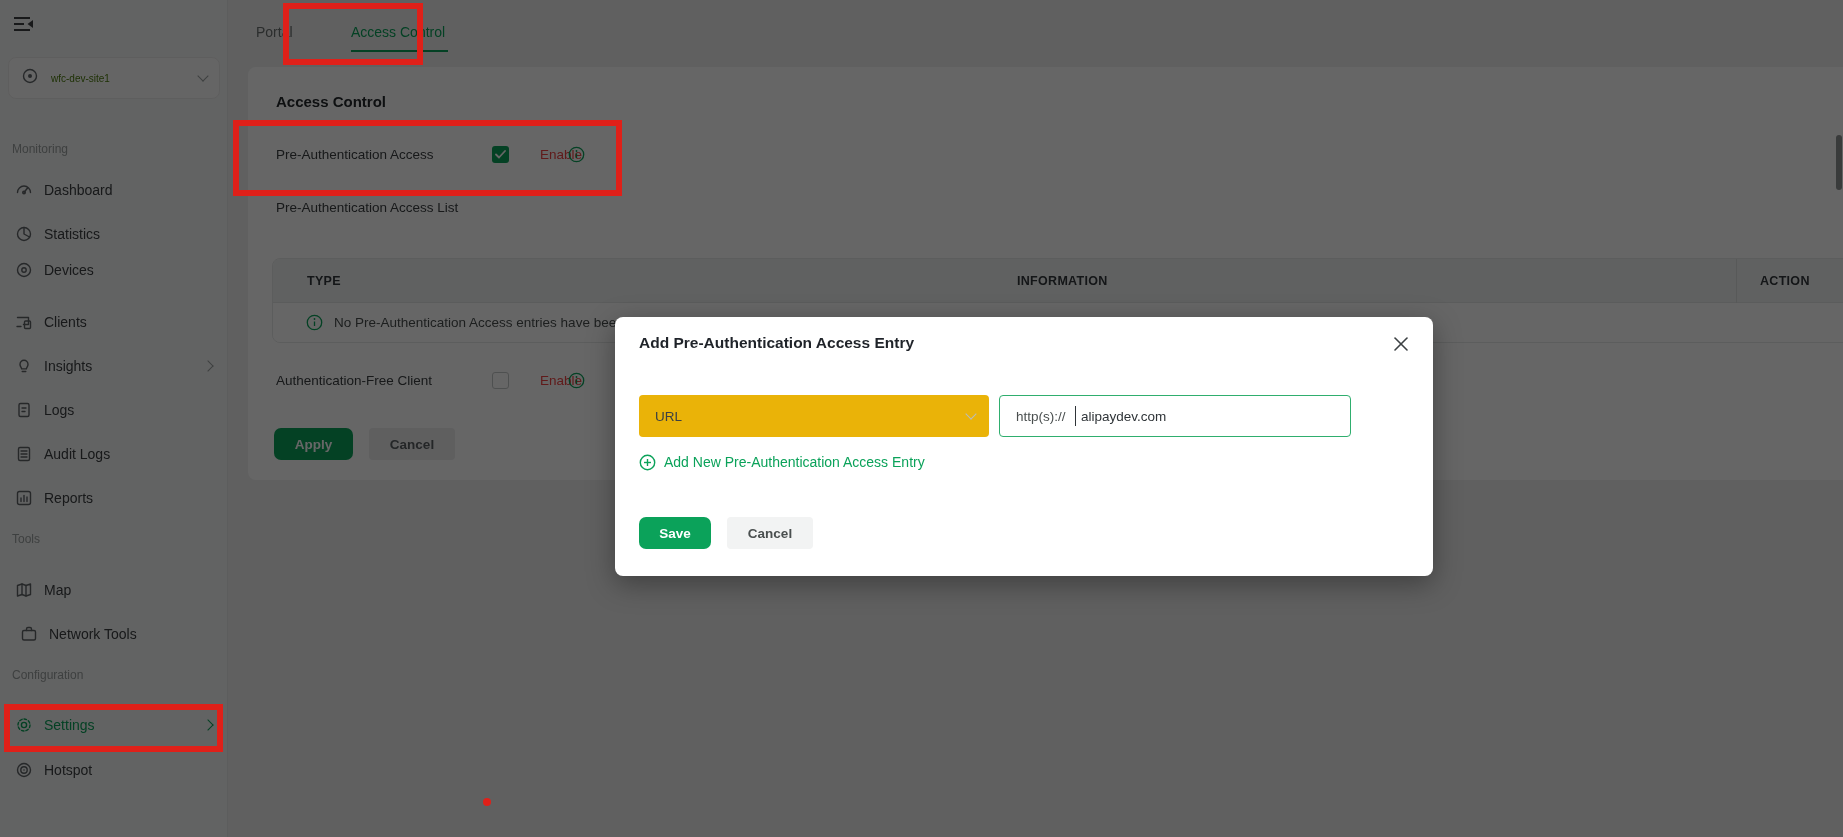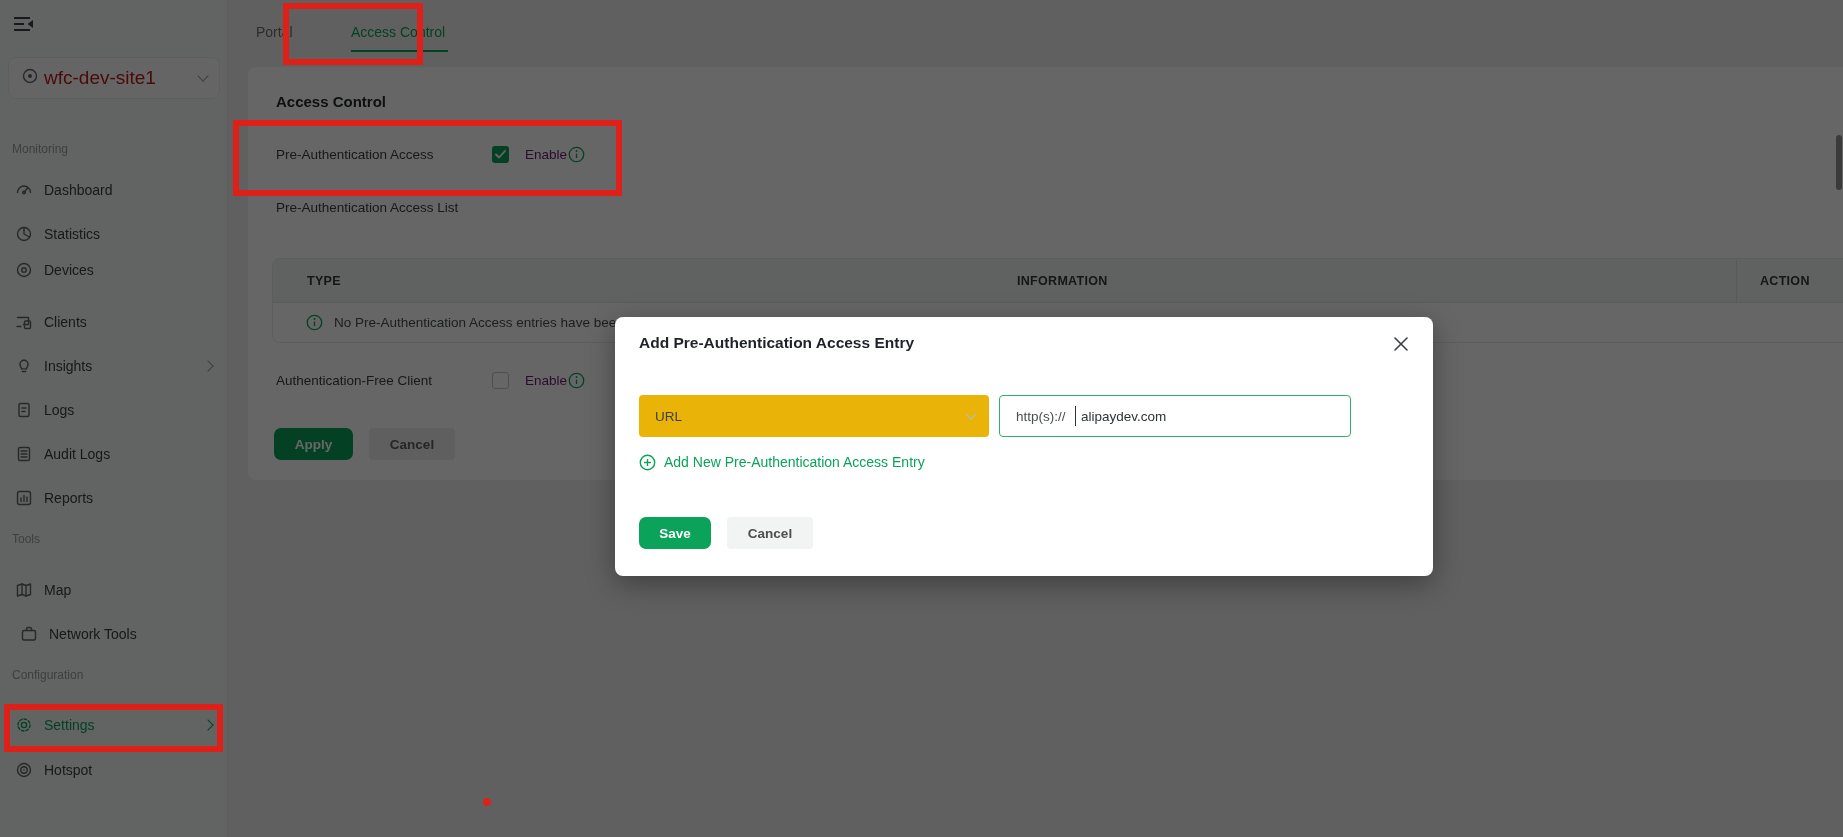--- a/index.html
+++ b/index.html
@@ -9,21 +9,21 @@
 
   
   #sidebar { position:absolute; left:0; top:0; width:228px; height:837px;
              background:#f6f7f7; border-right:1px solid #e7e9e9; z-index:1; }
   .srow { position:absolute; left:0; width:228px; height:44px; display:flex;
           align-items:center; padding-left:15px; font-size:14px; color:#3c4043; cursor:pointer; }
   .srow .ic { width:18px; height:18px; margin-right:11px; flex:0 0 18px; display:flex; align-items:center; justify-content:center; }
   .slabel { position:absolute; left:12px; width:200px; height:22px; font-size:12px; color:#9aa0a0; display:flex; align-items:center; }
   #siteRow { position:absolute; left:8px; top:57px; width:212px; height:42px; background:#fdfdfd;
              border:1px solid #ececec; border-radius:8px; display:flex; align-items:center; padding:0 12px; cursor:pointer; }
-  #siteRow .name { font-size:19px; color:#b91c1c; margin-left:5px; flex:1; }
+  #siteRow .name { font-size:10px; color:#4d7c0f; margin-left:12px; flex:1; }
   .green { color:#0ba25a !important; }
   .green svg { stroke:#0ba25a !important; }
   .chev { display:inline-block; width:8px; height:8px; border-right:1.6px solid #9aa0a0;
           border-bottom:1.6px solid #9aa0a0; }
   .chev.down { transform:rotate(45deg); margin-top:-4px; }
   .chev.right { transform:rotate(-45deg); }
   .srow .edge { position:absolute; right:16px; }
   svg.lineic { stroke:#5f6468; fill:none; stroke-width:1.4; stroke-linecap:round; stroke-linejoin:round; }
 
   
@@ -32,21 +32,21 @@
   #tabUnderline { position:absolute; left:351px; top:50px; width:97px; height:2px; background:#0ba25a; }
 
   
   #card { position:absolute; left:248px; top:67px; width:1664px; height:413px;
           background:#ffffff; border-radius:8px; }
   #cardHeading { position:absolute; left:28px; top:26px; font-size:15px; font-weight:bold; color:#24282c; }
   .formlabel { font-size:13.5px; color:#3c4043; }
   .cb { width:17px; height:17px; border-radius:3px; display:inline-flex; align-items:center; justify-content:center; }
   .cb.checked { background:#0ba25a; }
   .cb.unchecked { background:#fff; border:1px solid #c4c8c8; }
-  .enable { font-size:13.5px; color:#701a75; margin-left:9px; }
+  .enable { font-size:13.5px; color:#ef4444; margin-left:24px; }
 
   
   #ptable { position:absolute; left:24px; top:191px; width:1640px; border:1px solid #e6e8e8;
             border-radius:8px; overflow:hidden; background:#fff; }
   #thead { height:44px; background:#f0f2f2; border-bottom:1px solid #e4e6e6; position:relative; }
   #thead .th { position:absolute; top:0; height:44px; display:flex; align-items:center;
                font-size:12.5px; font-weight:bold; color:#33383c; letter-spacing:.3px; }
   #th-action { border-left:1px solid #dddfdf; padding-left:23px; }
   #trow { height:39px; display:flex; align-items:center; padding-left:33px; font-size:13.5px; color:#4a4f4f; background:#fff; }
   #trow .txt { margin-left:11px; }

